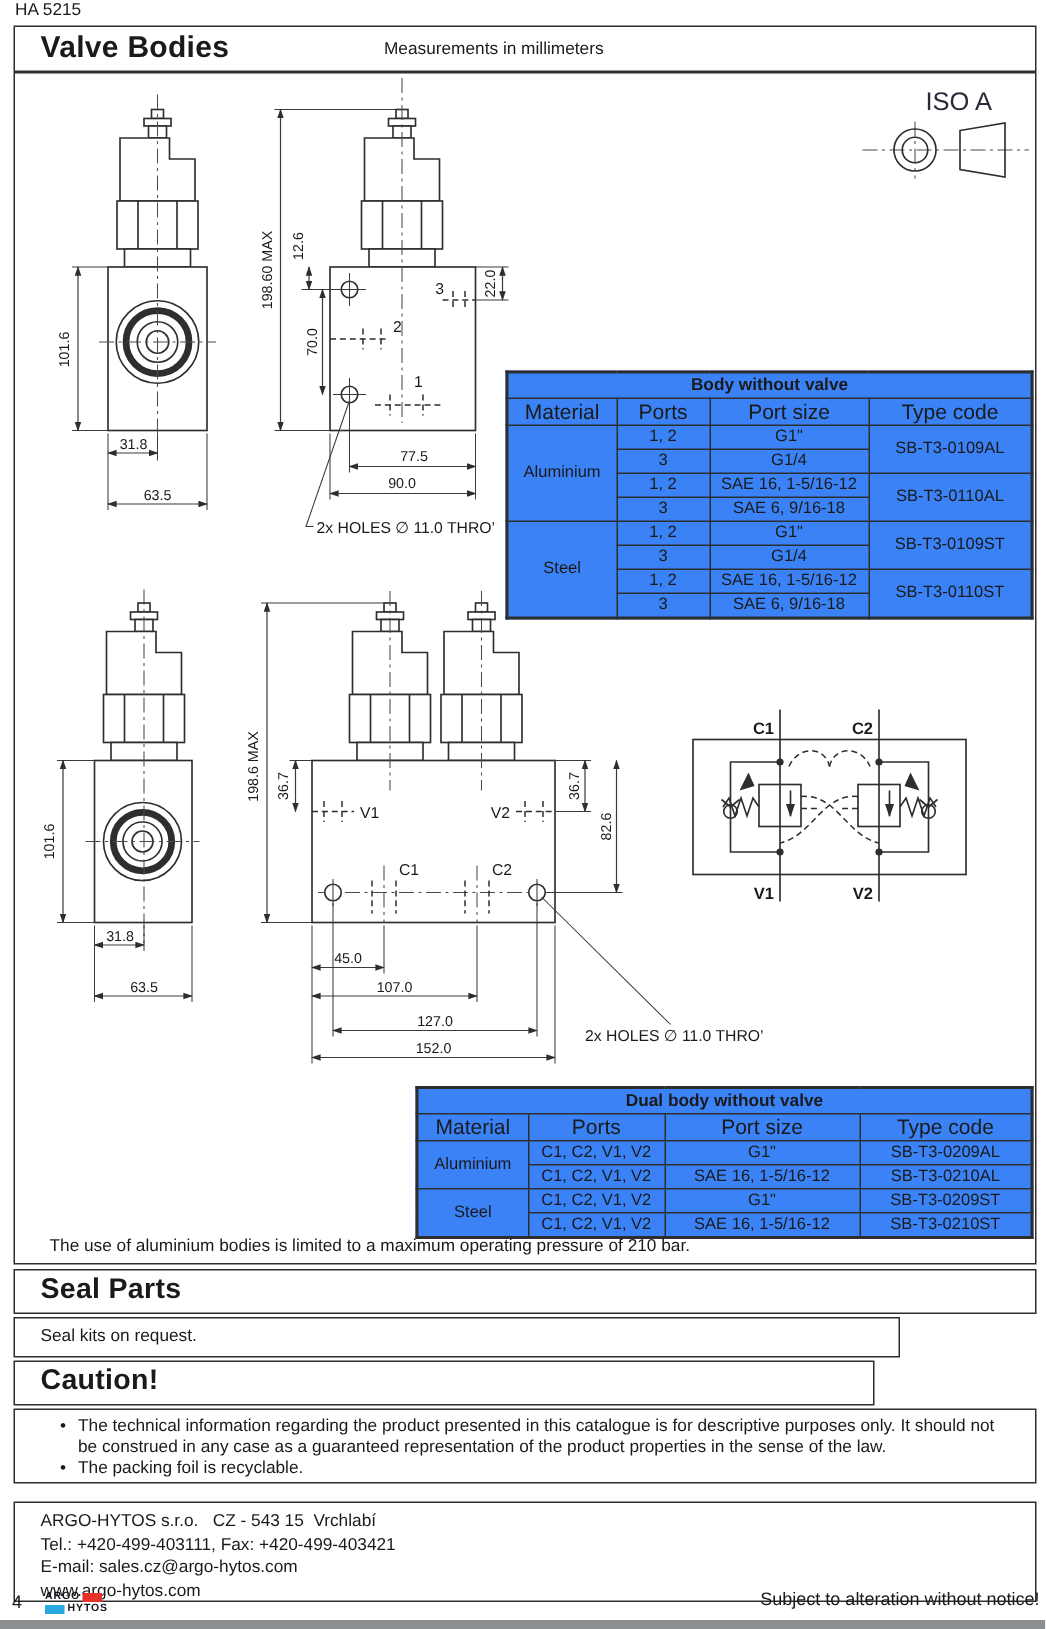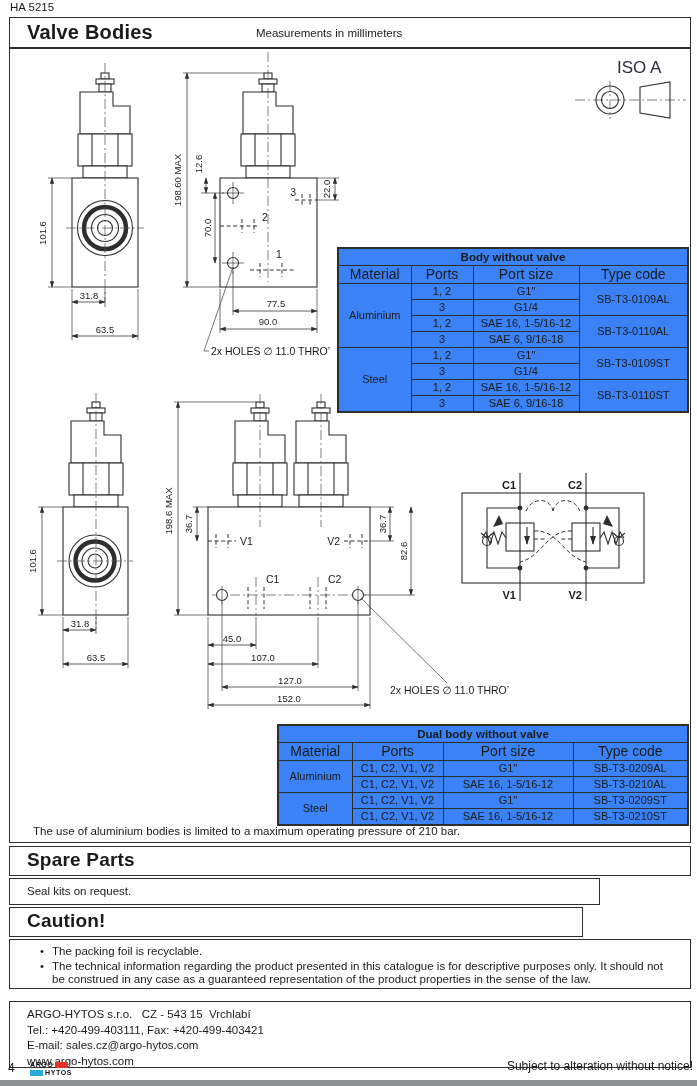--- a/index.html
+++ b/index.html
@@ -383,33 +383,33 @@
         <td>SAE 16, 1-5/16-12</td>
         <td>SB-T3-0210ST</td>
       </tr>
     </tbody>
       </table>
 
     <div class="note-line">The use of aluminium bodies is limited to a maximum operating pressure of 210 bar.</div>
   </div>
 
   <div class="box sec-bar" style="left:9px;top:846px;width:682px;">
-    <div class="bar-title" style="top:2px;font-size:19px;">Spare Parts</div>
+    <div class="bar-title" style="top:2px;font-size:19px;">Seal Parts</div>
   </div>
   <div class="box sec-box" style="left:9px;top:878px;width:591px;height:27px;">
     <div style="position:absolute;left:17px;top:6px;">Seal kits on request.</div>
   </div>
 
   <div class="box sec-bar" style="left:9px;top:907px;width:574px;">
     <div class="bar-title" style="top:2px;font-size:19px;">Caution!</div>
   </div>
   <div class="box" style="left:9px;top:939px;width:682px;height:50px;">
     <ul class="bullets">
+      <li>The technical information regarding the product presented in this catalogue is for descriptive purposes only. It should not be construed in any case as a guaranteed representation of the product properties in the sense of the law.</li>
       <li>The packing foil is recyclable.</li>
-      <li>The technical information regarding the product presented in this catalogue is for descriptive purposes only. It should not be construed in any case as a guaranteed representation of the product properties in the sense of the law.</li>
     </ul>
   </div>
 
   <div class="box contact-box" style="left:9px;top:991px;width:682px;height:67px;">
     <div>ARGO-HYTOS s.r.o.   CZ - 543 15  Vrchlabí</div>
     <div>Tel.: +420-499-403111, Fax: +420-499-403421</div>
     <div>E-mail: sales.cz@argo-hytos.com</div>
     <div>www.argo-hytos.com</div>
   </div>
 

